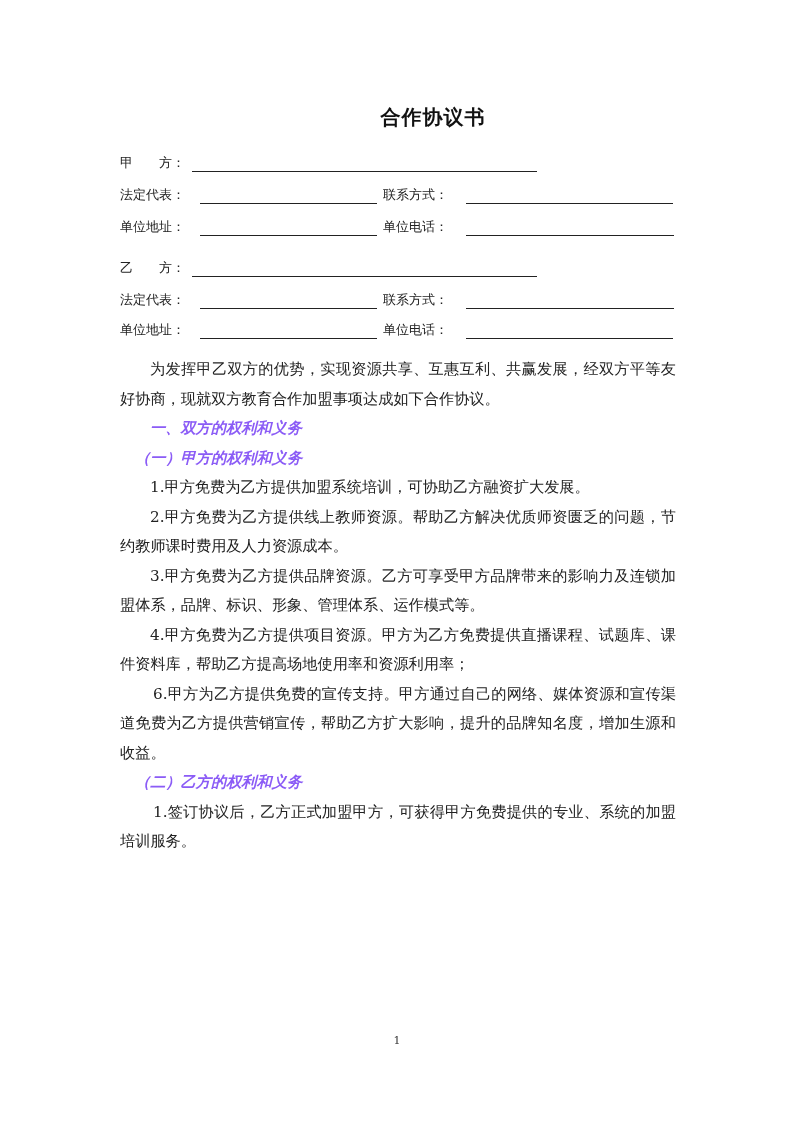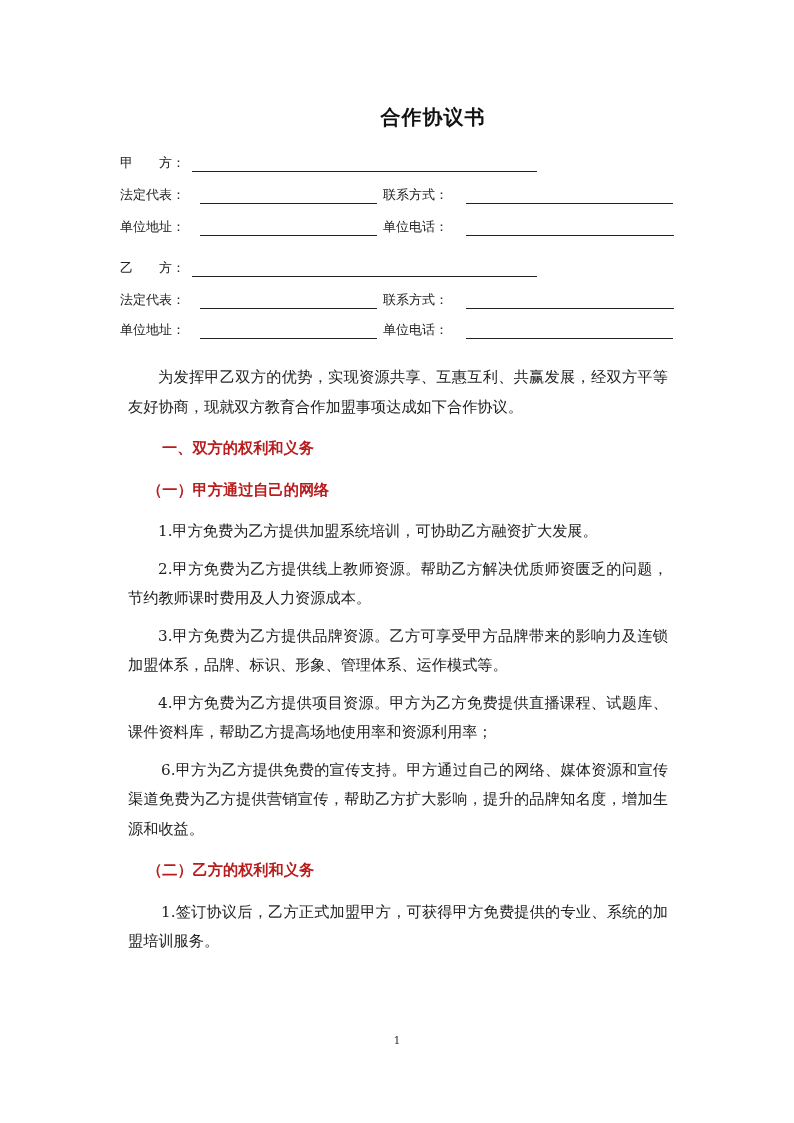--- a/index.html
+++ b/index.html
@@ -57,31 +57,32 @@
   .body-text {
     position: absolute;
     left: 120px;
     width: 556px;
     font-size: 15.2px;
     line-height: 29.5px;
     color: #222;
     text-align: justify;
   }
   .para {
-    margin: 8px;
+    margin: 0;
     text-indent: 30px;
   }
   .para.indent-more {
     text-indent: 33px;
   }
   .heading {
-    margin: 12px;
+    margin: 0;
     font-weight: bold;
     text-indent: 30px;
-    color: #b91c1c;
+    color: #8b5cf6;
+    font-style: italic;
   }
   .heading.sub {
     text-indent: 15px;
   }
   .page-number {
     position: absolute;
     top: 1034px;
     left: 0;
     width: 794px;
     text-align: center;
@@ -126,21 +127,21 @@
   <div class="field-row" style="top:318px;">
     <span class="field-label" style="left:0;">单位地址：</span>
     <span class="field-line" style="left:80px;width:177px;"></span>
     <span class="field-label" style="left:263px;">单位电话：</span>
     <span class="field-line" style="left:346px;width:207px;"></span>
   </div>
 
   <div class="body-text" style="top:355px;">
     <p class="para">为发挥甲乙双方的优势，实现资源共享、互惠互利、共赢发展，经双方平等友好协商，现就双方教育合作加盟事项达成如下合作协议。</p>
     <p class="heading">一、双方的权利和义务</p>
-    <p class="heading sub">（一）甲方通过自己的网络</p>
+    <p class="heading sub">（一）甲方的权利和义务</p>
     <p class="para">1.甲方免费为乙方提供加盟系统培训，可协助乙方融资扩大发展。</p>
     <p class="para">2.甲方免费为乙方提供线上教师资源。帮助乙方解决优质师资匮乏的问题，节约教师课时费用及人力资源成本。</p>
     <p class="para">3.甲方免费为乙方提供品牌资源。乙方可享受甲方品牌带来的影响力及连锁加盟体系，品牌、标识、形象、管理体系、运作模式等。</p>
     <p class="para">4.甲方免费为乙方提供项目资源。甲方为乙方免费提供直播课程、试题库、课件资料库，帮助乙方提高场地使用率和资源利用率；</p>
     <p class="para indent-more">6.甲方为乙方提供免费的宣传支持。甲方通过自己的网络、媒体资源和宣传渠道免费为乙方提供营销宣传，帮助乙方扩大影响，提升的品牌知名度，增加生源和收益。</p>
     <p class="heading sub">（二）乙方的权利和义务</p>
     <p class="para indent-more">1.签订协议后，乙方正式加盟甲方，可获得甲方免费提供的专业、系统的加盟培训服务。</p>
   </div>
 
   <div class="page-number">1</div>

